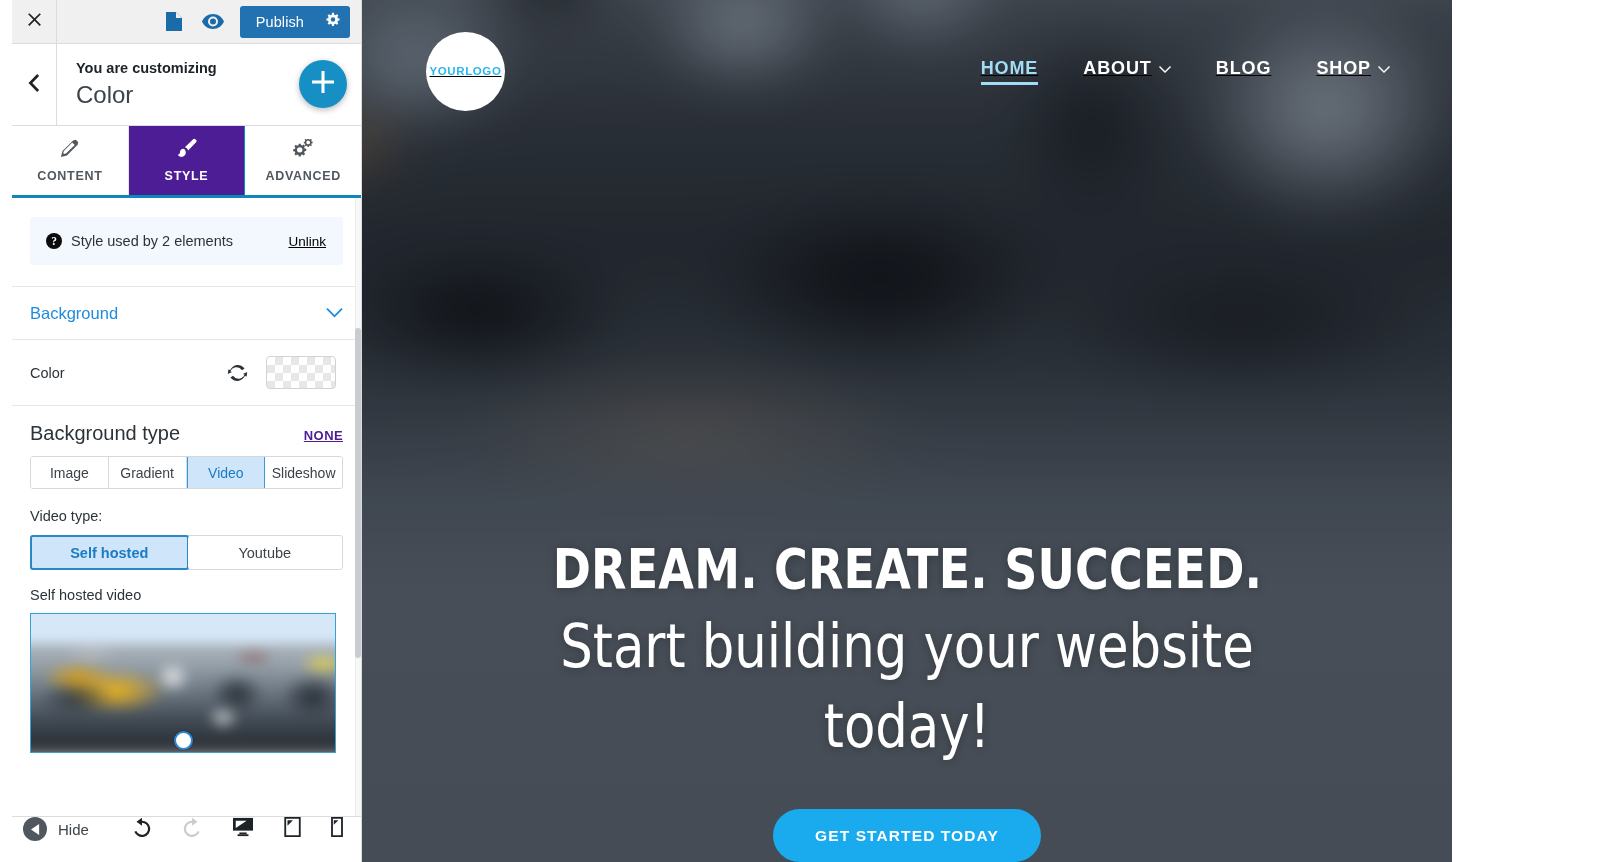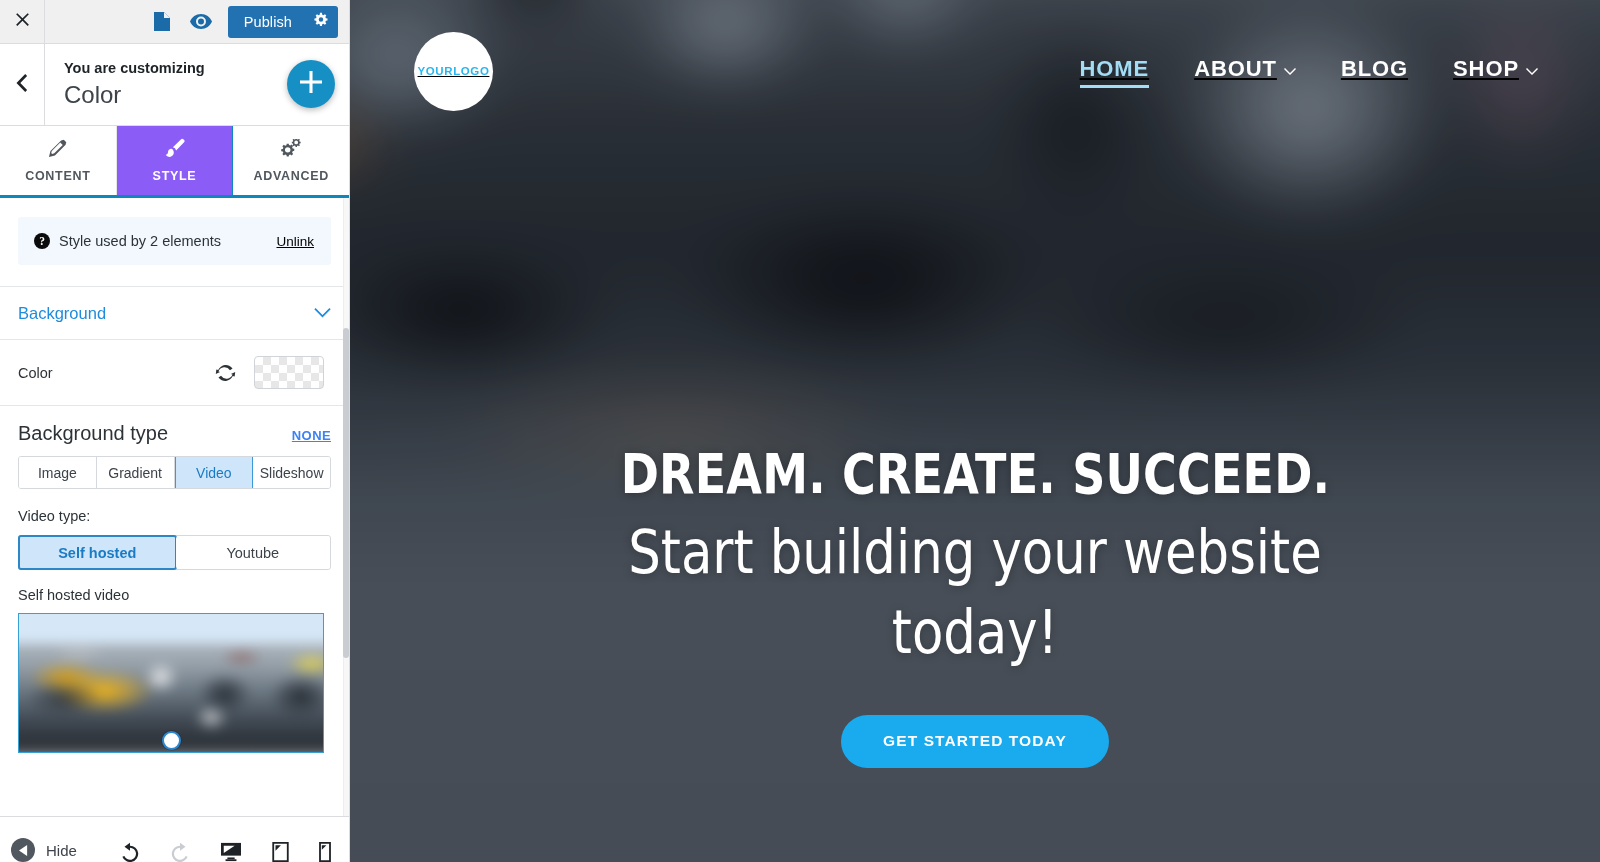--- a/index.html
+++ b/index.html
@@ -2,21 +2,21 @@
 <html><head>
 <meta charset="utf-8">
 <style>
   * { box-sizing: border-box; margin: 0; padding: 0; }
   html, body {
     width: 1600px; height: 862px;
     overflow: hidden;
     font-family: "Liberation Sans", sans-serif;
     background: #fff;
   }
-  #app { position: relative; width: 1600px; height: 862px; display: flex; }
+  #app { position: relative; width: 1452px; height: 862px; display: flex; padding-left: 12px; }
 
   
   #sidebar {
     position: relative;
     width: 350px; height: 862px;
     background: #fff;
     flex: 0 0 350px;
     border-right: 1px solid #dcdcde;
     display: flex; flex-direction: column;
   }
@@ -96,21 +96,21 @@
   .tab {
     flex: 1; display: flex; flex-direction: column;
     align-items: center; justify-content: center; gap: 7px;
     cursor: pointer;
     border-right: 1px solid #e6e6e6;
     color: #50575e;
   }
   .tab:last-child { border-right: none; }
   .tab .tab-ico svg { fill: #50575e; }
   .tab-label { font-size: 12.5px; font-weight: bold; letter-spacing: .7px; }
-  .tab.active { background: #8b5cf6; color: #fff; border-right-color: #0e87ba; }
+  .tab.active { background: #4c1d95; color: #fff; border-right-color: #0e87ba; }
   .tab.active .tab-ico svg { fill: #fff; }
 
   
   .panel-body {
     flex: 1 1 auto; overflow: hidden; position: relative;
     background: #fff;
   }
   .notice-wrap { padding: 19px 18px 21px 18px; border-bottom: 1px solid #e4e6e8; }
   .notice {
     background: #f2f8fd; border-radius: 3px;
@@ -152,21 +152,21 @@
       linear-gradient(45deg, #e7e7e7 25%, transparent 25%, transparent 75%, #e7e7e7 75%, #e7e7e7);
     background-size: 16px 16px;
     background-position: 0 0, 8px 8px;
     background-color: #fff;
   }
 
   .bgtype-block { padding: 16px 18px 0 18px; }
   .bgtype-top { display: flex; align-items: baseline; margin-bottom: 11px; }
   .bgtype-top .lbl { font-size: 20px; color: #2c3338; flex: 1; }
   .bgtype-none {
-    font-size: 13px; font-weight: bold; color: #3b82f6;
+    font-size: 13px; font-weight: bold; color: #4c1d95;
     text-decoration: underline; letter-spacing: .4px; cursor: pointer;
   }
   .seg {
     display: flex; height: 33px;
     border: 1px solid #d5d9dd; border-radius: 3px; overflow: hidden;
   }
   .seg-btn {
     flex: 1; display: flex; align-items: center; justify-content: center;
     font-size: 14px; color: #3c434a; cursor: pointer;
     border-right: 1px solid #d5d9dd; background: #fff;
@@ -234,21 +234,21 @@
   .sb-thumb {
     position: absolute; right: 0; top: 130px; width: 6px; height: 330px;
     background: #c9cdd1; border-radius: 3px;
   }
 
   
   .cust-footer {
     height: 46px; flex: 0 0 46px;
     border-top: 1px solid #dcdcde;
     background: #fff;
-    display: flex; align-items: flex-end;
+    display: flex; align-items: flex-start;
     padding: 0 18px 0 11px;
   }
   .hide-btn { display: flex; align-items: center; gap: 11px; cursor: pointer; }
   .hide-circle {
     width: 24px; height: 24px; border-radius: 50%;
     background: #50575e; display: flex; align-items: center; justify-content: center;
   }
   .hide-circle svg { fill: #fff; width: 9px; height: 11px; }
   .hide-label { font-size: 15px; color: #3c434a; }
   .footer-spacer { flex: 1; }
@@ -293,35 +293,35 @@
     width: 79px; height: 79px; border-radius: 50%;
     background: #fff; margin-left: 64px;
     display: flex; align-items: center; justify-content: center;
     cursor: pointer; flex: 0 0 79px;
   }
   .logo-text { font-size: 11.5px; font-weight: bold; color: #28b6f0; letter-spacing: .6px; }
   .nav-spacer { flex: 1; }
   .nav-menu { display: flex; align-items: center; gap: 45px; margin-right: 62px; }
   .nav-item {
     display: flex; align-items: flex-end; gap: 7px;
-    font-size: 22px; font-weight: bold; color: #ffffff;
+    font-size: 18px; font-weight: bold; color: #ffffff;
     letter-spacing: .9px; cursor: pointer; position: relative;
     padding-bottom: 5px;
   }
   .nav-item.active { color: #a3dcf5; }
   .nav-item.active::after {
     content: ""; position: absolute; left: 0; right: 0; bottom: -1px;
     height: 3px; background: #a3dcf5;
   }
   .nav-caret svg { fill: currentColor; }
 
   .hero-content {
     position: absolute; left: 0; right: 0; top: 0; bottom: 0;
     display: flex; flex-direction: column; align-items: center;
-    justify-content: center; padding-top: 352px; z-index: 3;
+    justify-content: flex-end; padding-top: 352px; z-index: 3;
   }
   .hero-h1 {
     font-size: 55px; font-weight: bold; color: #fff;
     font-family: "DejaVu Sans Condensed", "Liberation Sans Narrow", "Liberation Sans", sans-serif;
     text-align: center; line-height: 1.03; letter-spacing: .2px;
     text-shadow: 0 1px 10px rgba(0,0,0,.28);
     transform: scaleX(.93);
   }
   .hero-h2 {
     font-size: 60px; font-weight: 500; color: #fff;

